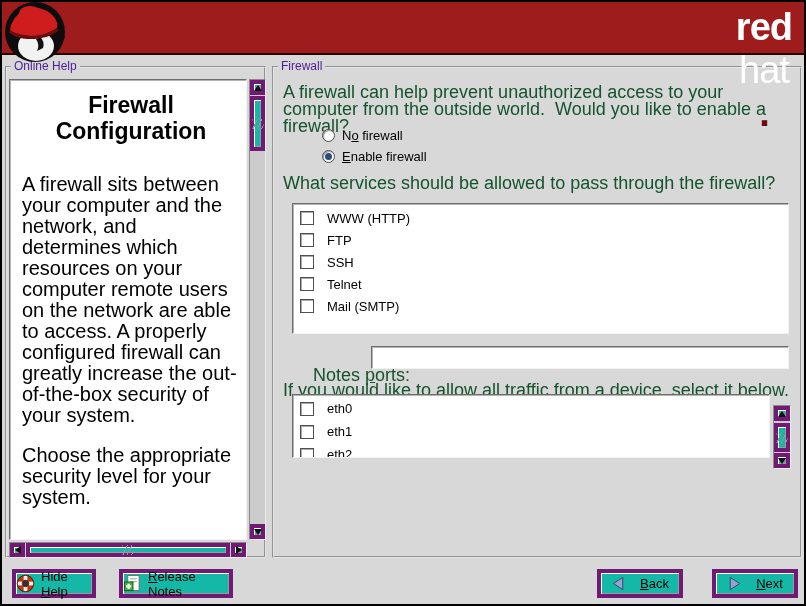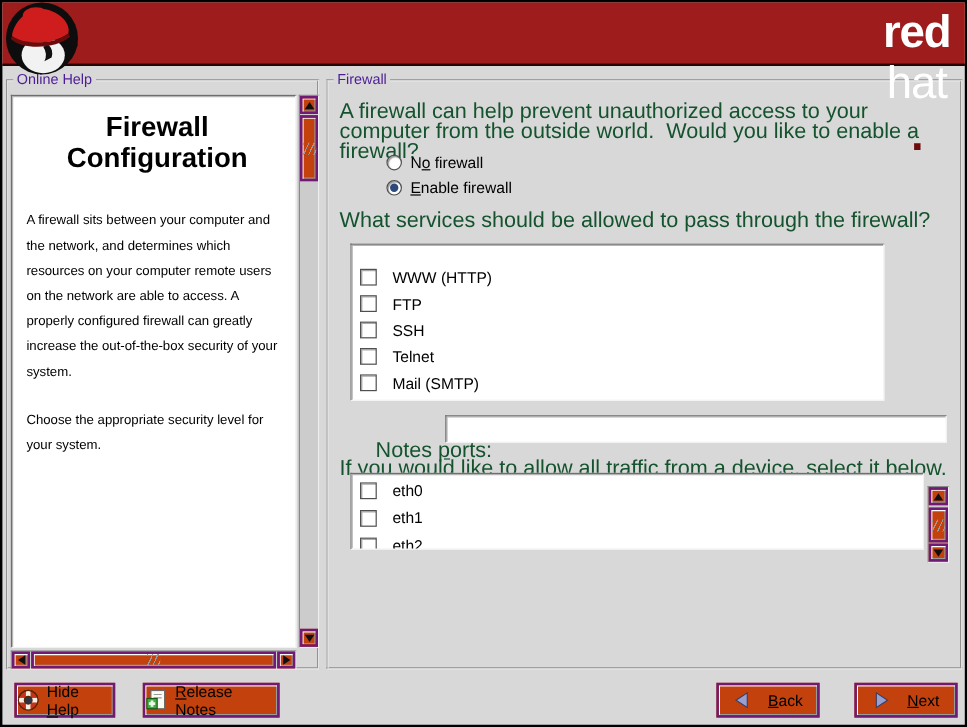--- a/index.html
+++ b/index.html
@@ -18,21 +18,21 @@
   #brand .b-bold { font-weight:bold; }
   #brand .b-light { font-weight:normal; }
   #brand .b-dot { color:#6e0b0b; font-weight:bold; }
 
   
   .frame { position:absolute; border:2px groove #e6e6e6; }
   .legend { position:absolute; top:-9px; left:4px; padding:0 3px; background:#d8d8d8;
             font-size:12px; color:#4c1d95; line-height:14px; }
 
   
-  .raised { background:#c2410c; border:2px solid #701a75;
+  .raised { background:#14b8a6; border:4px solid #701a75;
             box-shadow: inset 1px 1px 0 #fcfcfc, inset -1px -1px 0 #9a9a9a; }
   .inset-white { background:#fff; border:1px solid;
                  border-color:#6e6e6e #f2f2f2 #f2f2f2 #6e6e6e;
                  box-shadow: inset 1px 1px 0 #b4b4b4; }
   .trough { background:#cccccc; border:1px solid;
             border-color:#8a8a8a #eee #eee #8a8a8a; }
 
   
   .sb-btn { position:absolute; display:flex; align-items:center; justify-content:center; }
   .tri-up    { width:0; height:0; border-left:4px solid transparent; border-right:4px solid transparent; border-bottom:6px solid #101010; }
@@ -41,21 +41,21 @@
   .tri-right { width:0; height:0; border-top:4px solid transparent; border-bottom:4px solid transparent; border-left:6px solid #101010; }
   .thumb { position:absolute; }
   .grip-v::after, .grip-h::after { content:""; position:absolute; left:50%; top:50%;
             width:11px; height:10px; transform:translate(-50%,-50%);
             background:repeating-linear-gradient(115deg,#9a9a9a 0 1px,transparent 1px 4px); }
 
   
   #help-viewport { position:absolute; left:2px; top:11px; width:238px; height:461px; overflow:hidden; }
   #help-content { padding:12px 6px 0 12px; color:#000; }
   #help-title { font-size:23px; font-weight:bold; line-height:26px; margin-bottom:30px;text-align:center; }
-  .help-p { font-size:11px; line-height:21px; margin-bottom:19px; }
+  .help-p { font-size:20px; line-height:21px; margin-bottom:19px; }
   .help-p:last-of-type { margin-bottom:18px; }
 
   
   .fw-text { position:absolute; font-size:18px; line-height:17px; color:#14532d; white-space:pre-wrap; }
   .radio-row { position:absolute; display:flex; align-items:center; gap:7px; font-size:13px; color:#000; }
   .radio { position:relative; width:13px; height:13px; border-radius:50%; background:#fff;
            border:1px solid #4f4f4f; box-shadow: inset 1px 1px 1px #9a9a9a; }
   .radio.selected::after { content:""; position:absolute; left:2px; top:2px; right:2px; bottom:2px;
            border-radius:50%; background:#2e4a7a; }
   .check-row { display:flex; align-items:center; gap:13px; font-size:13px; color:#000; height:22px; padding-left:7px; }
@@ -138,21 +138,21 @@
       <span class="radio"></span>
       <span><span>N</span><span class="mn">o</span><span> firewall</span></span>
     </div>
     <div class="radio-row" style="left:48px; top:81px;">
       <span class="radio selected"></span>
       <span><span></span><span class="mn">E</span><span>nable firewall</span></span>
     </div>
 
     <div class="fw-text" style="left:9px; top:107px; width:512px;">What services should be allowed to pass through the firewall?</div>
 
-    <div class="inset-white" style="position:absolute; left:18px; top:135px; width:445px; height:131px; padding-top:16px;text-align:right;">
+    <div class="inset-white" style="position:absolute; left:18px; top:135px; width:497px; height:131px; padding-top:3px;text-align:right;">
       <div class="check-row">
         <span class="checkbox"></span>
         <span>WWW (HTTP)</span>
       </div>
       <div class="check-row">
         <span class="checkbox"></span>
         <span>FTP</span>
       </div>
       <div class="check-row">
         <span class="checkbox"></span>

